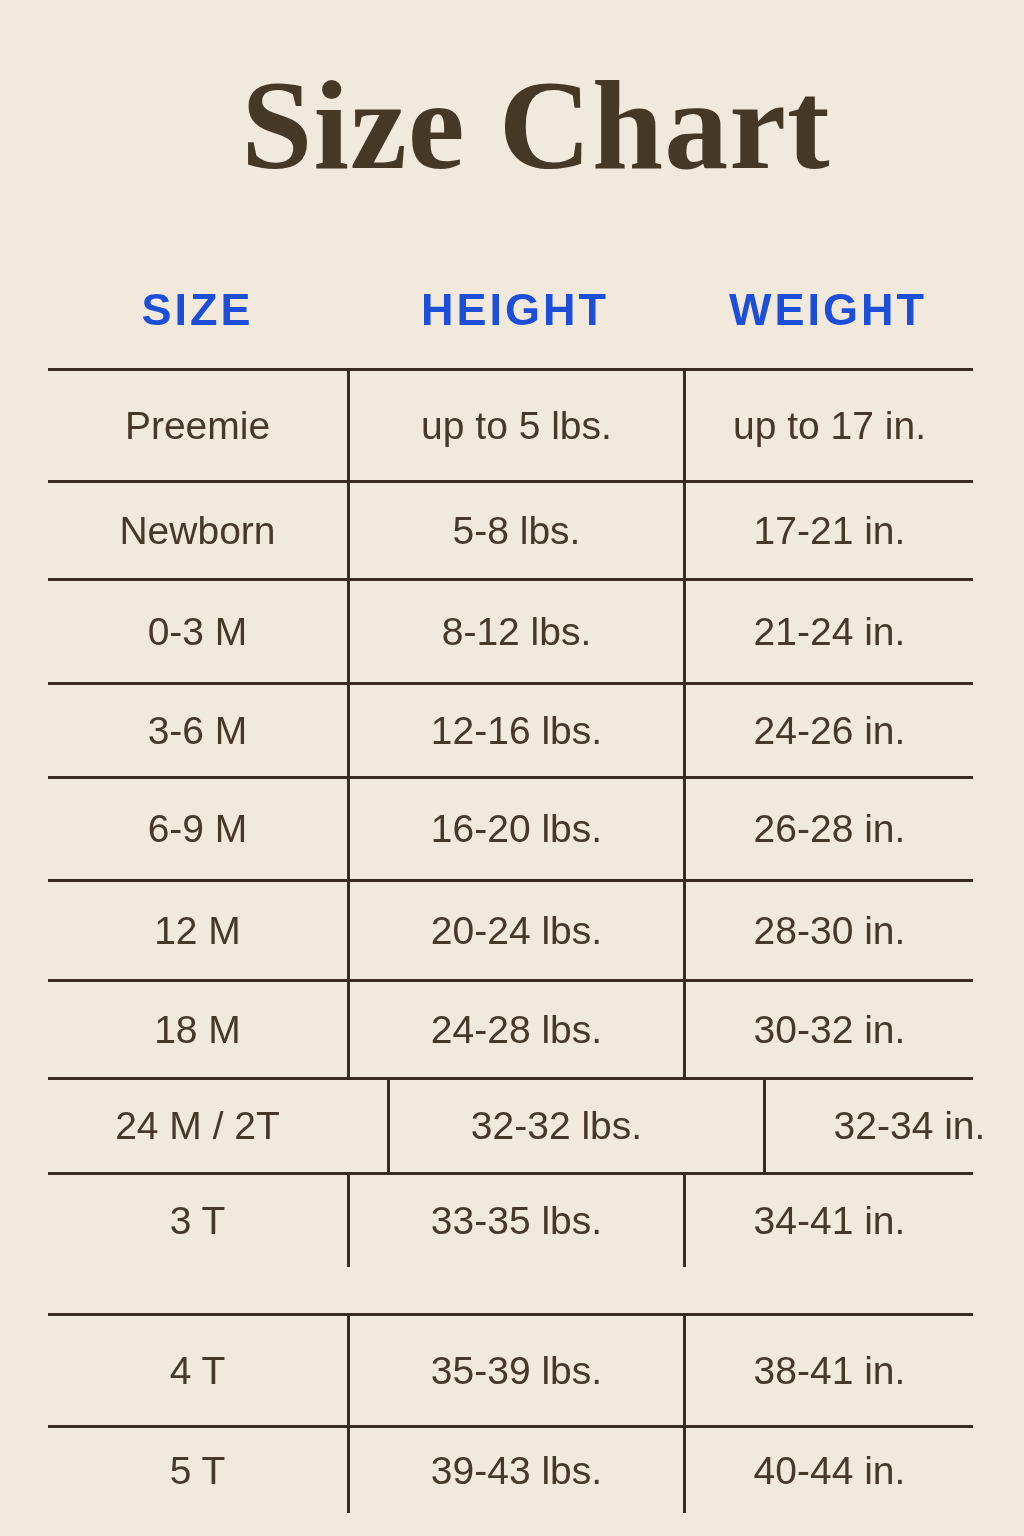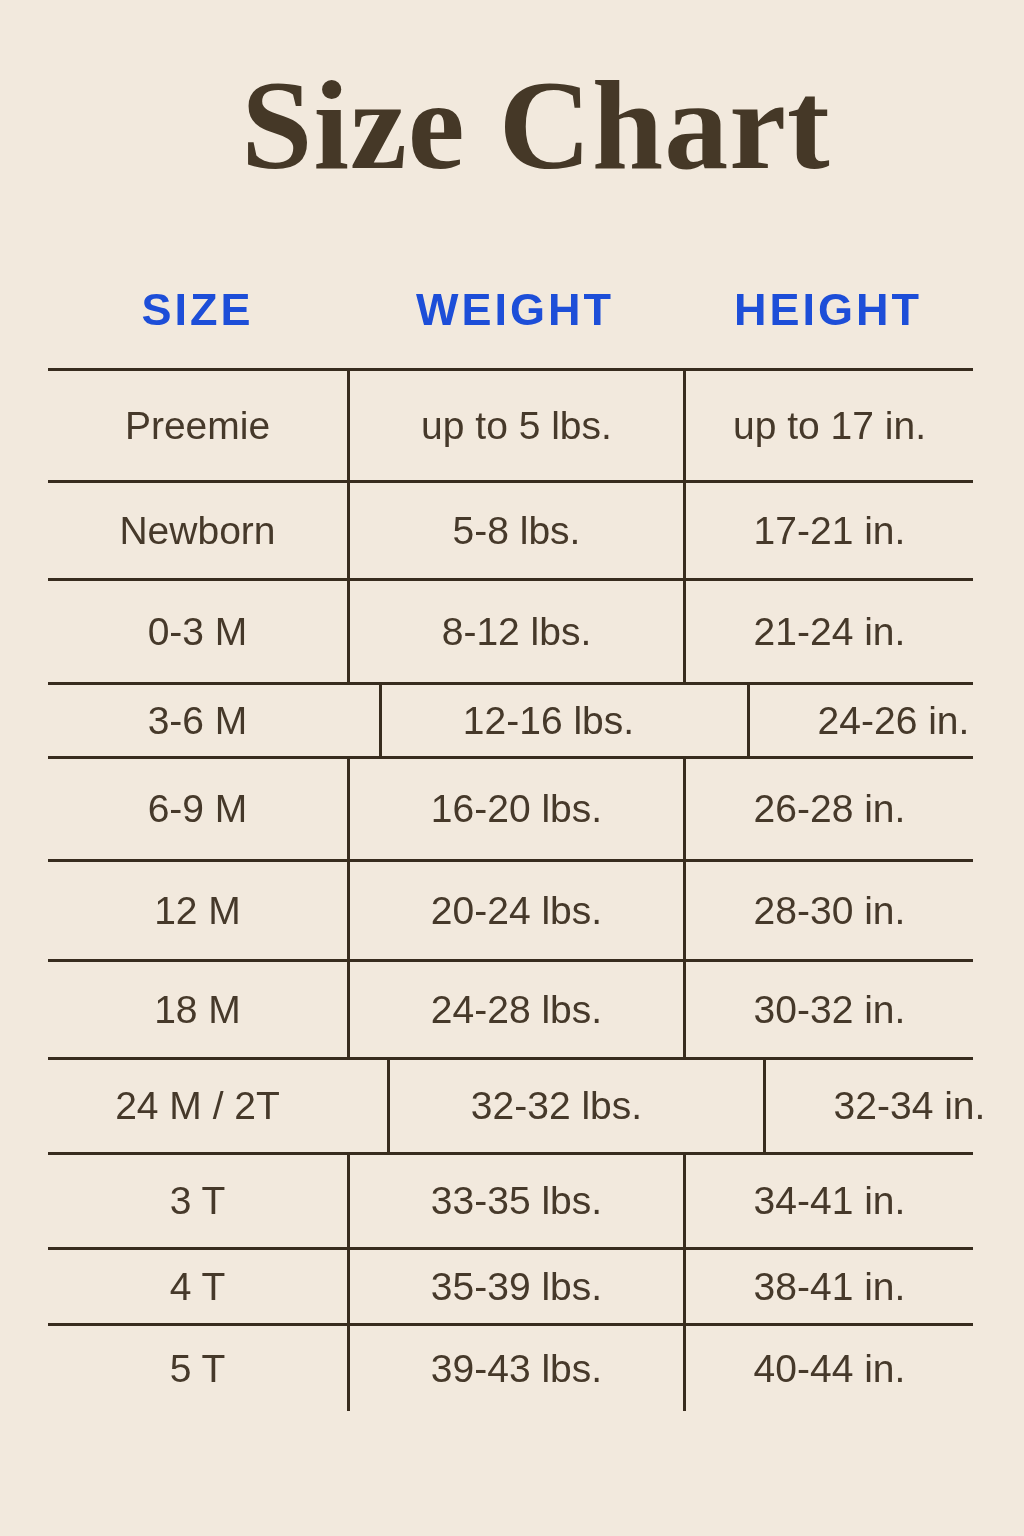--- a/index.html
+++ b/index.html
@@ -54,27 +54,27 @@
   }
   .row {
     display: grid;
     grid-template-columns: 299px 336px 290px;
     border-top: 3px solid #382c1e;
     box-sizing: border-box;
   }
   .row:nth-child(1)  { height: 112px; }
   .row:nth-child(2)  { height: 98px; }
   .row:nth-child(3)  { height: 104px; }
-  .row:nth-child(4)  { height: 74px; gap: 32px; }
+  .row:nth-child(4)  { height: 94px; }
   .row:nth-child(5)  { height: 103px; }
   .row:nth-child(6)  { height: 100px; }
   .row:nth-child(7)  { height: 98px;  }
   .row:nth-child(8)  { height: 95px; gap: 40px;  }
   .row:nth-child(9)  { height: 95px;  }
-  .row:nth-child(10) { height: 76px;  }
+  .row:nth-child(10) { height: 112px; margin-top: 46px;  }
   .row:nth-child(11) { height: 88px;  }
   .cell {
     display: flex;
     align-items: center;
     justify-content: center;
     font-size: 39px;
     color: #46392a;
     box-sizing: border-box;
     white-space: nowrap;
   }
@@ -84,22 +84,22 @@
 </style>
 </head>
 <body>
 
 <div class="page">
 
   <h1 class="title">Size Chart</h1>
 
   <div class="headers">
     <div class="hcell">SIZE</div>
+    <div class="hcell">HEIGHT</div>
     <div class="hcell">WEIGHT</div>
-    <div class="hcell">HEIGHT</div>
   </div>
 
   <div class="table">
     <div class="row">
       <div class="cell">Preemie</div>
       <div class="cell">up to 5 lbs.</div>
       <div class="cell">up to 17 in.</div>
     </div>
     <div class="row">
       <div class="cell">Newborn</div>

